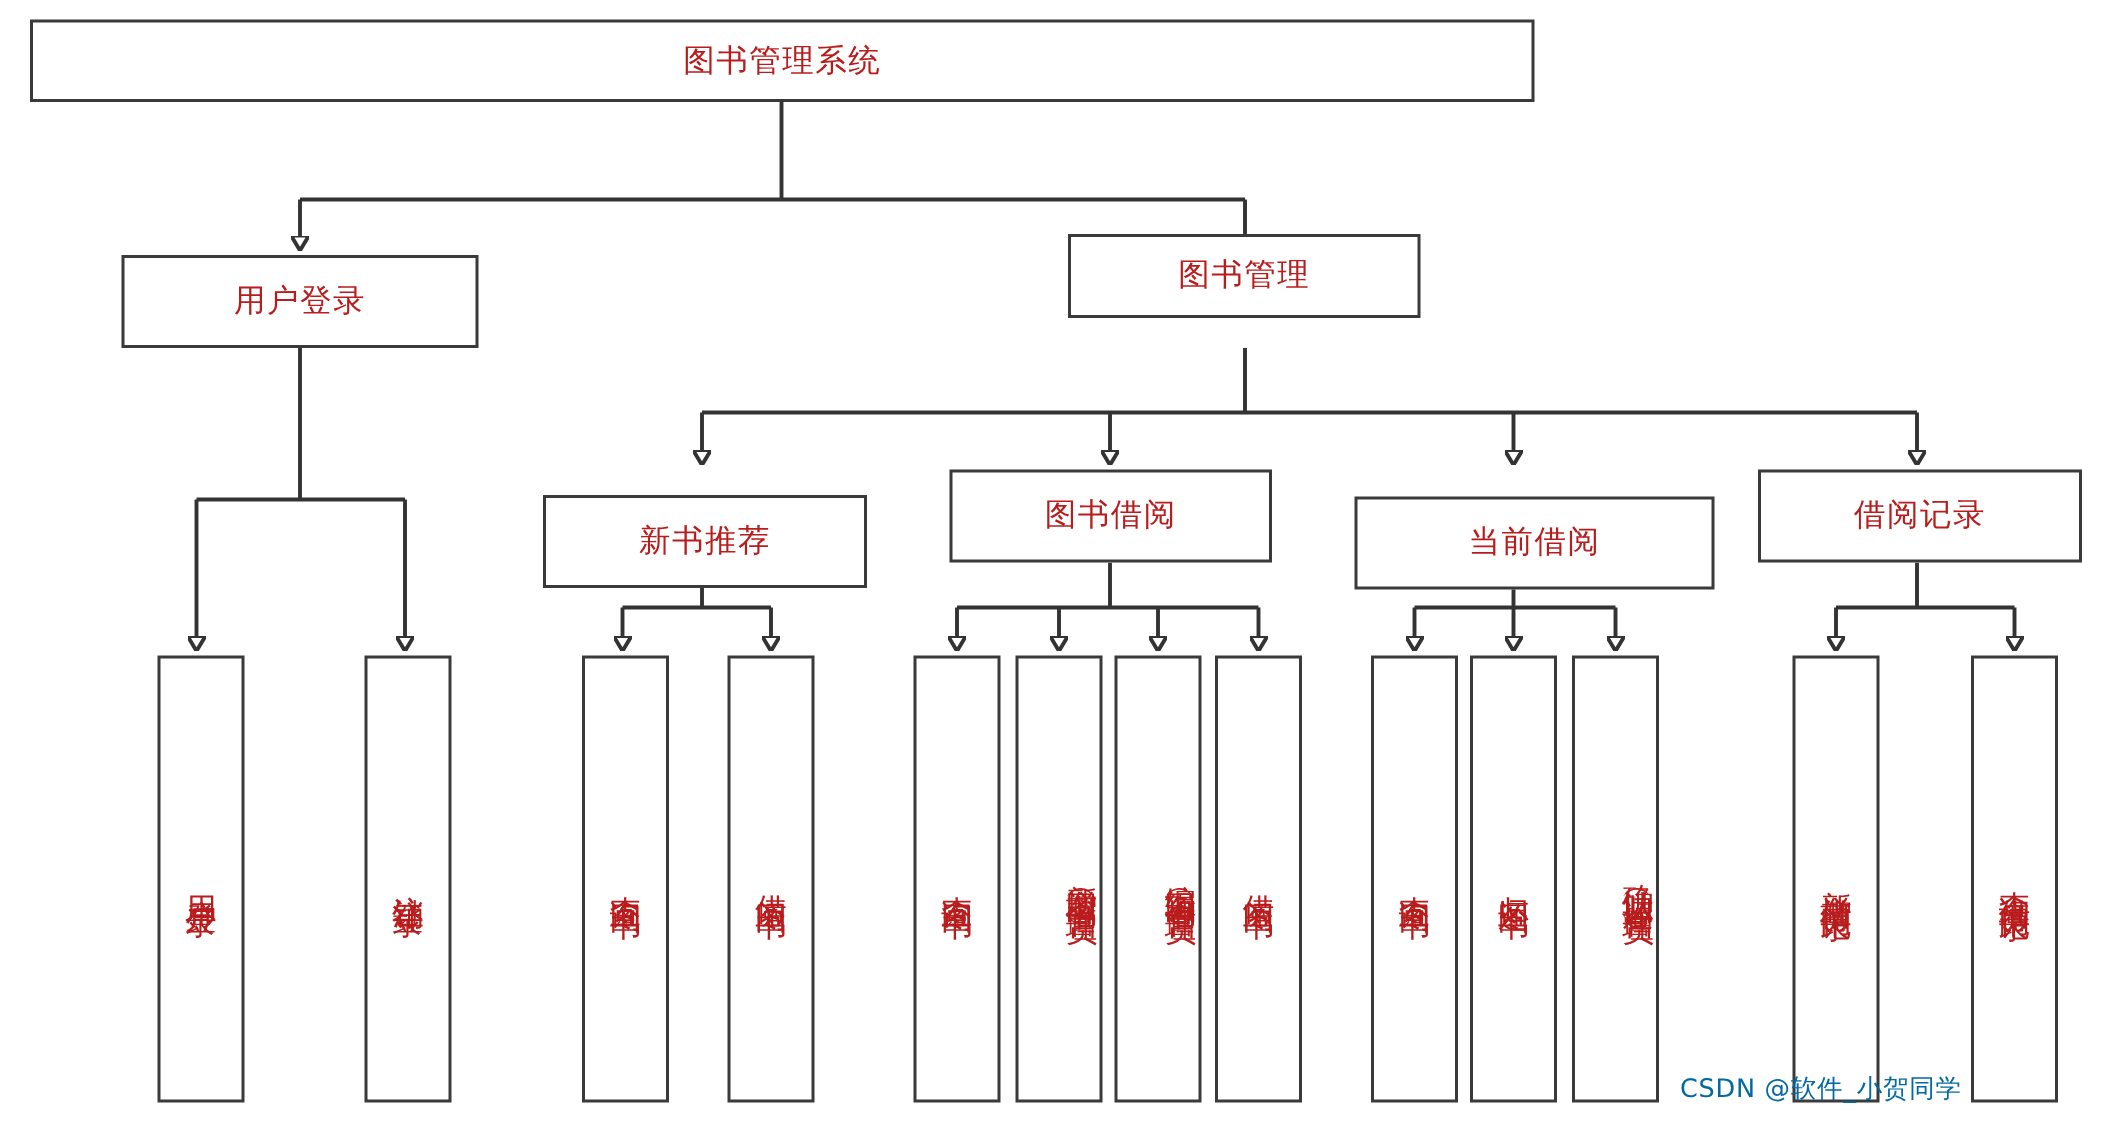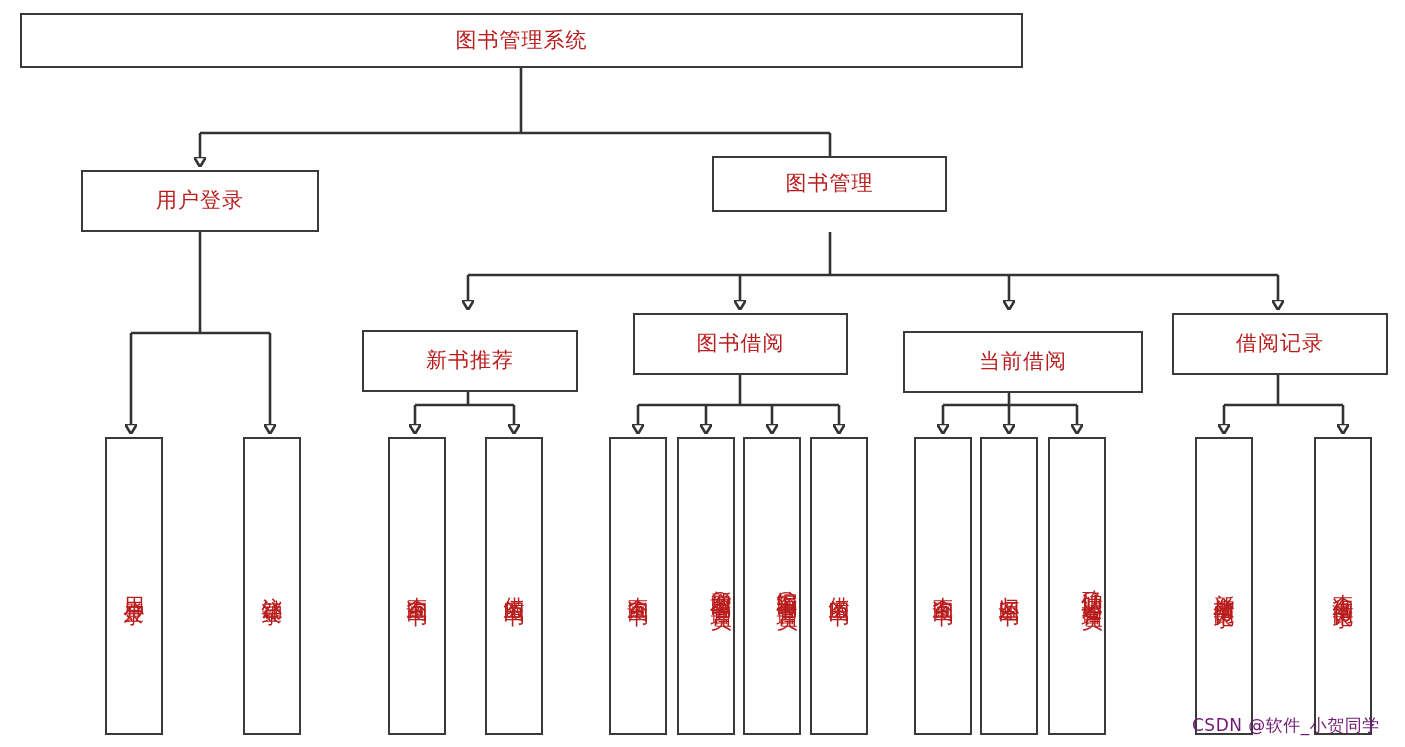--- a/index.html
+++ b/index.html
@@ -56,24 +56,24 @@
     height: 747px;
     pointer-events: none;
   }
   svg.links line, svg.links path {
     stroke: #333333;
     stroke-width: 2.6;
     fill: none;
   }
   .watermark {
     position: absolute;
-    left: 1192px;
+    left: 1120px;
     top: 714px;
     font-size: 17px;
-    color: #701a75;
+    color: #0369a1;
     letter-spacing: 0.5px;
     white-space: nowrap;
   }
 </style>
 </head>
 <body>
 
 <div id="canvas">
 
   <svg class="links" viewBox="0 0 1405 747" xmlns="http://www.w3.org/2000/svg">

